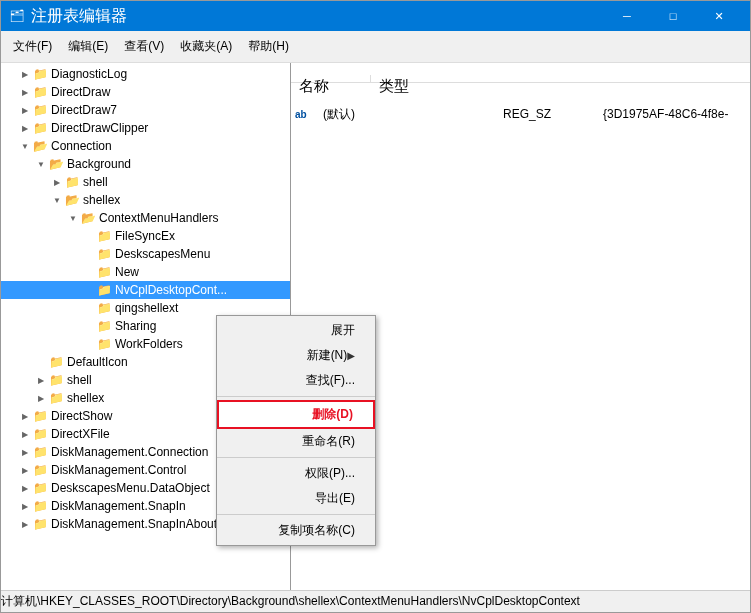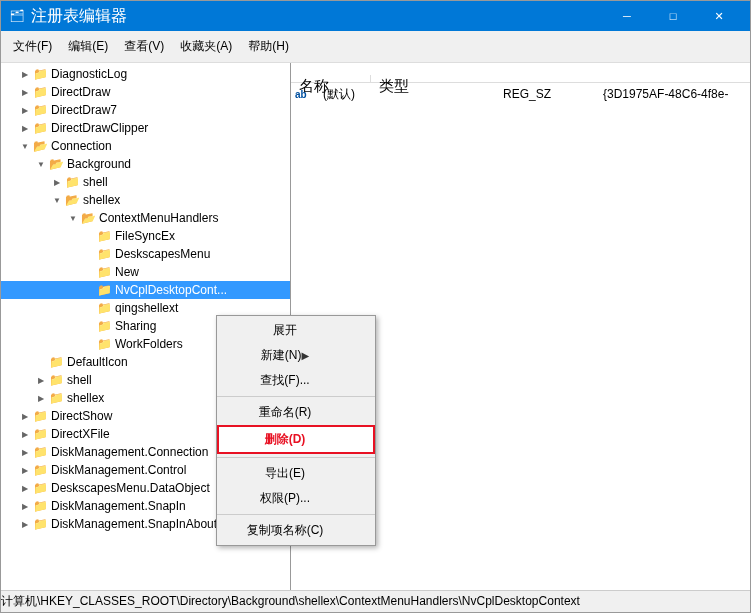--- a/index.html
+++ b/index.html
@@ -180,20 +180,21 @@
       overflow: auto;
       padding: 2px 0;
     }
 
     .registry-row {
       display: flex;
       align-items: center;
       height: 18px;
       padding: 0 4px;
       font-size: 12px;
+      margin-top: 20px;
     }
 
     .reg-icon {
       width: 20px;
       font-size: 12px;
       flex-shrink: 0;
     }
 
     .reg-name { width: 180px; }
     .reg-type { width: 100px; }
@@ -227,24 +228,24 @@
       border: 1px solid #999;
       box-shadow: 2px 2px 5px rgba(0,0,0,0.3);
       min-width: 160px;
       z-index: 200;
       padding: 2px 0;
     }
 
     .ctx-item {
       display: flex;
       align-items: center;
-      padding: 4px 32px 4px 10px;
+      padding: 4px 20px 4px 10px;
       cursor: pointer;
       font-size: 12px;
-      justify-content: center;
+      justify-content: flex-end;
       white-space: nowrap;
     }
 
     .ctx-item.highlighted {
       background: white;
       border: 2px solid #e81123;
       color: #e81123;
       font-weight: bold;
     }
 
@@ -509,36 +510,36 @@
       <span>新建(N)</span>
       <span class="ctx-arrow">▶</span>
     </div>
 
     <div class="ctx-item">
       <span>查找(F)...</span>
     </div>
 
     <div class="ctx-separator"></div>
 
-    <div class="ctx-item">
-      <span>重命名(R)</span>
-    </div>
-
     <div class="ctx-item highlighted">
       <span>删除(D)</span>
     </div>
 
+    <div class="ctx-item">
+      <span>重命名(R)</span>
+    </div>
+
     <div class="ctx-separator"></div>
 
     <div class="ctx-item">
+      <span>权限(P)...</span>
+    </div>
+
+    <div class="ctx-item">
       <span>导出(E)</span>
-    </div>
-
-    <div class="ctx-item">
-      <span>权限(P)...</span>
     </div>
 
     <div class="ctx-separator"></div>
 
     <div class="ctx-item">
       <span>复制项名称(C)</span>
     </div>
 
   </div>
 </div>

